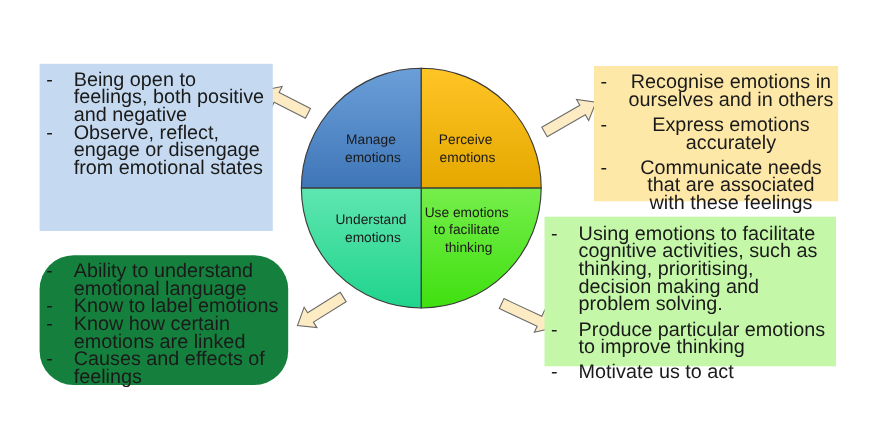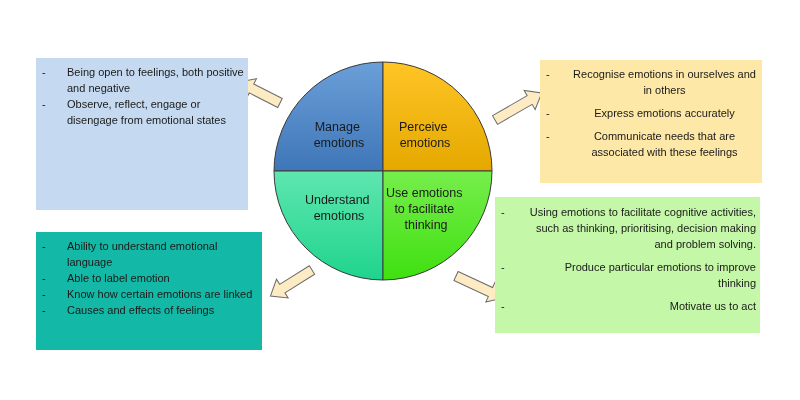--- a/index.html
+++ b/index.html
@@ -1,27 +1,27 @@
 <!DOCTYPE html>
 <html><head>
 <meta charset="utf-8">
 <style>
   html, body { margin: 0; padding: 0; background: #ffffff; }
   body { width: 800px; height: 400px; position: relative; overflow: hidden;
          font-family: "Liberation Sans", sans-serif; color: #1a1a1a; }
-  .box { position: absolute; box-sizing: border-box; font-size: 11px; line-height: 16px; }
+  .box { position: absolute; box-sizing: border-box; font-size: 18px; line-height: 16px; }
   .box ul { list-style: none; margin: 0; padding: 0; }
   .box li { position: relative; padding-left: 31px; }
   .box li::before { content: "-"; position: absolute; left: 6px; top: 0; }
   #box-manage { left: 36px; top: 58px; width: 212px; height: 152px; background: #c5daf0; padding: 6px 4px 0 0; }
   #box-perceive { left: 540px; top: 60px; width: 222px; height: 123px; background: #fde8a8; padding: 6px 4px 0 0; text-align: center; }
   #box-perceive li { margin-bottom: 7px; }
   #box-use { left: 495px; top: 197px; width: 265px; height: 136px; background: #c4f7a8; padding: 7px 4px 0 0; }
-  #box-use li { margin-bottom: 7px; text-align: right; }
-  #box-understand { left: 36px; top: 232px; width: 226px; height: 118px; background: #14b8a6; padding: 6px 4px 0 0; }
+  #box-use li { margin-bottom: 7px; }
+  #box-understand { left: 36px; top: 232px; width: 226px; height: 118px; background: #15803d; padding: 6px 4px 0 0; border-radius: 31px; }
   svg#diagram { position: absolute; left: 0; top: 0; }
   .qlabel { font-size: 12.5px; fill: #1a1a1a; font-family: "Liberation Sans", sans-serif; }
 </style>
 </head>
 <body>
 
 <svg id="diagram" width="800" height="400" viewBox="0 0 800 400">
   <defs>
     <linearGradient id="g-manage" x1="0" y1="0" x2="0" y2="1">
       <stop offset="0" stop-color="#6a9fd8"></stop>
@@ -89,21 +89,21 @@
   <ul>
     <li>Recognise emotions in ourselves and in others</li>
     <li>Express emotions accurately</li>
     <li>Communicate needs that are associated with these feelings</li>
   </ul>
 </div>
 
 <div class="box" id="box-understand">
   <ul>
     <li>Ability to understand emotional language</li>
-    <li>Able to label emotion</li>
+    <li>Know to label emotions</li>
     <li>Know how certain emotions are linked</li>
     <li>Causes and effects of feelings</li>
   </ul>
 </div>
 
 <div class="box" id="box-use">
   <ul>
     <li>Using emotions to facilitate cognitive activities, such as thinking, prioritising, decision making and problem solving.</li>
     <li>Produce particular emotions to improve thinking</li>
     <li>Motivate us to act</li>

